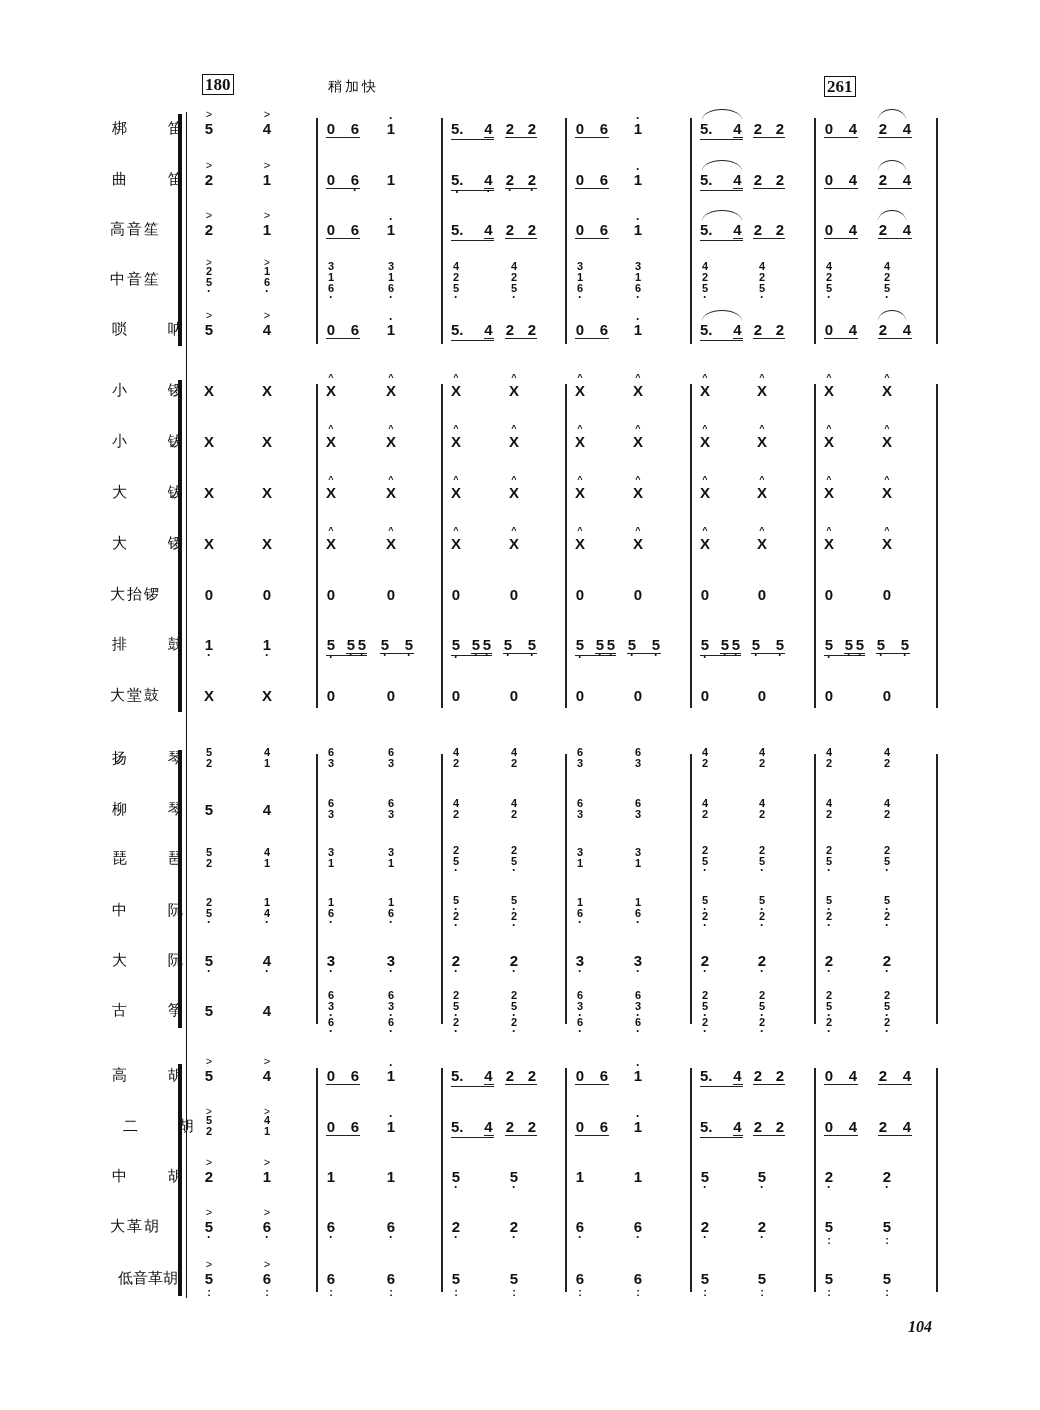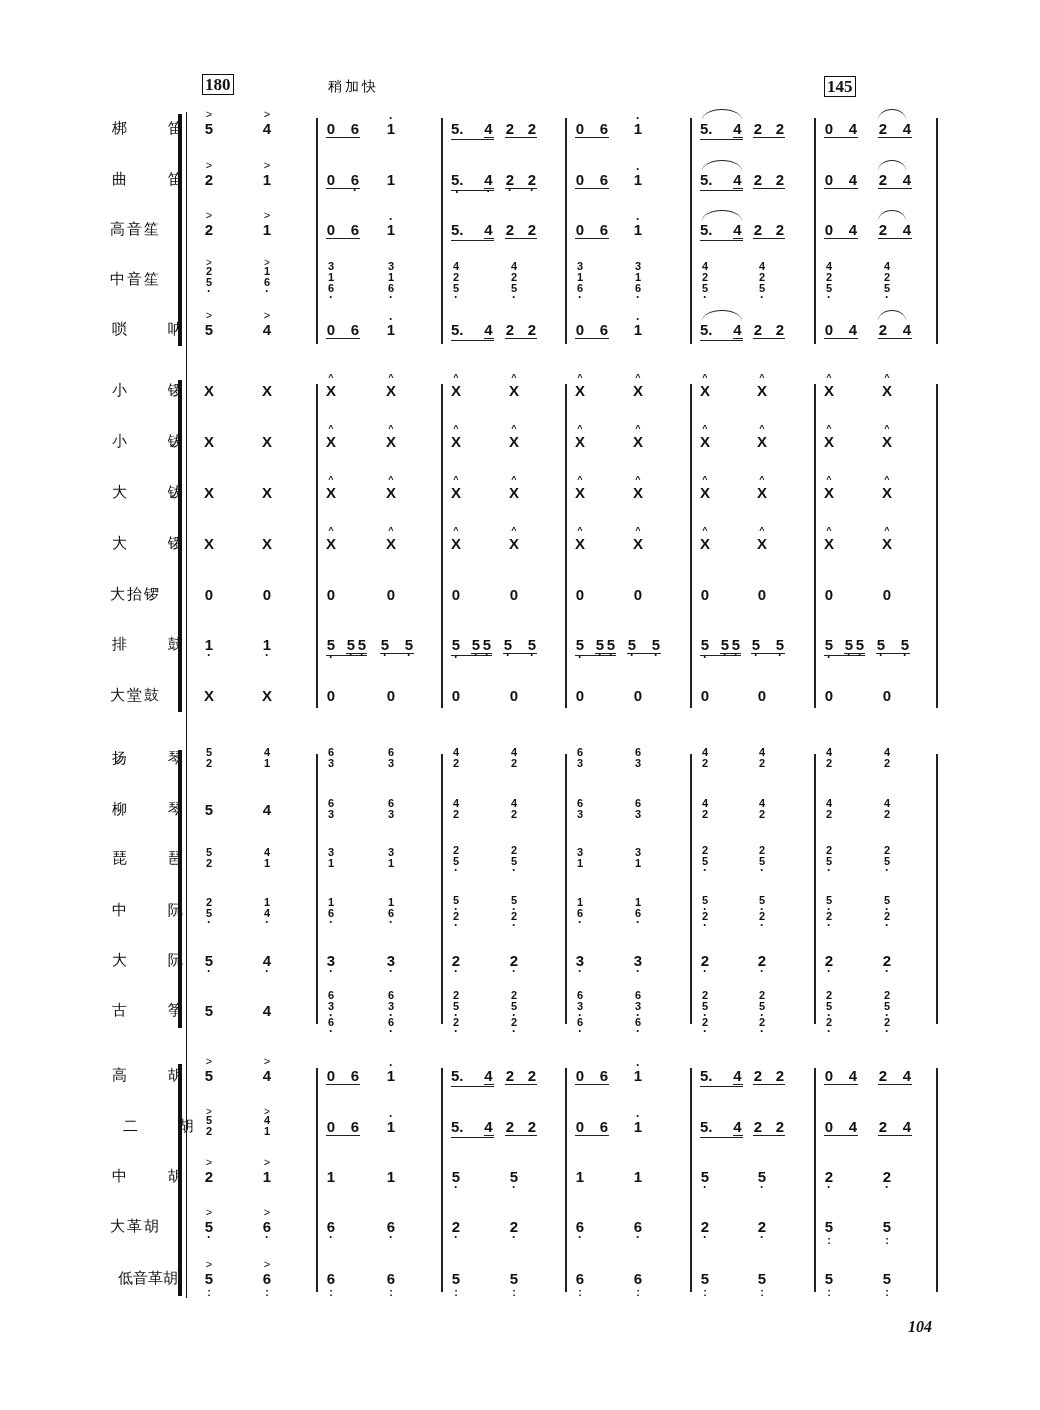--- a/index.html
+++ b/index.html
@@ -26,21 +26,21 @@
     .slur { position:absolute; height:10px; border-top:1.3px solid #222; border-radius:50% 50% 0 0 / 100% 100% 0 0; top:-12px; }
     .pagenum { position:absolute; font-family:"Liberation Serif", serif; font-weight:bold; font-style:italic; font-size:16px; }
     .watermark { position:absolute; font-family:"DejaVu Sans", sans-serif; font-size:11px; color:#555; }
     .watermark .url { color:#c8731a; }
   </style>
 </head>
 <body>
 
 <div class="rehearsal" style="left:202px; top:74px;">180</div>
 <div class="tempo" style="left:328px; top:78px;">稍加快</div>
-<div class="rehearsal" style="left:824px; top:76px;">145</div>
+<div class="rehearsal" style="left:824px; top:76px;">261</div>
 
 <div id="labels">
     <div class="inst" style="letter-spacing: 18px; left: 112px; text-align: left; top: 118px;">梆 笛</div>
     <div class="inst" style="letter-spacing: 18px; left: 112px; text-align: left; top: 169px;">曲 笛</div>
     <div class="inst" style="left: 110px; text-align: left; letter-spacing: 2px; top: 219px;">高音笙</div>
     <div class="inst" style="left: 110px; text-align: left; letter-spacing: 2px; top: 269px;">中音笙</div>
     <div class="inst" style="letter-spacing: 18px; left: 112px; text-align: left; top: 319px;">唢 呐</div>
     <div class="inst" style="letter-spacing: 18px; left: 112px; text-align: left; top: 380px;">小 锣</div>
     <div class="inst" style="letter-spacing: 18px; left: 112px; text-align: left; top: 431px;">小 钹</div>
     <div class="inst" style="letter-spacing: 18px; left: 112px; text-align: left; top: 482px;">大 钹</div>

